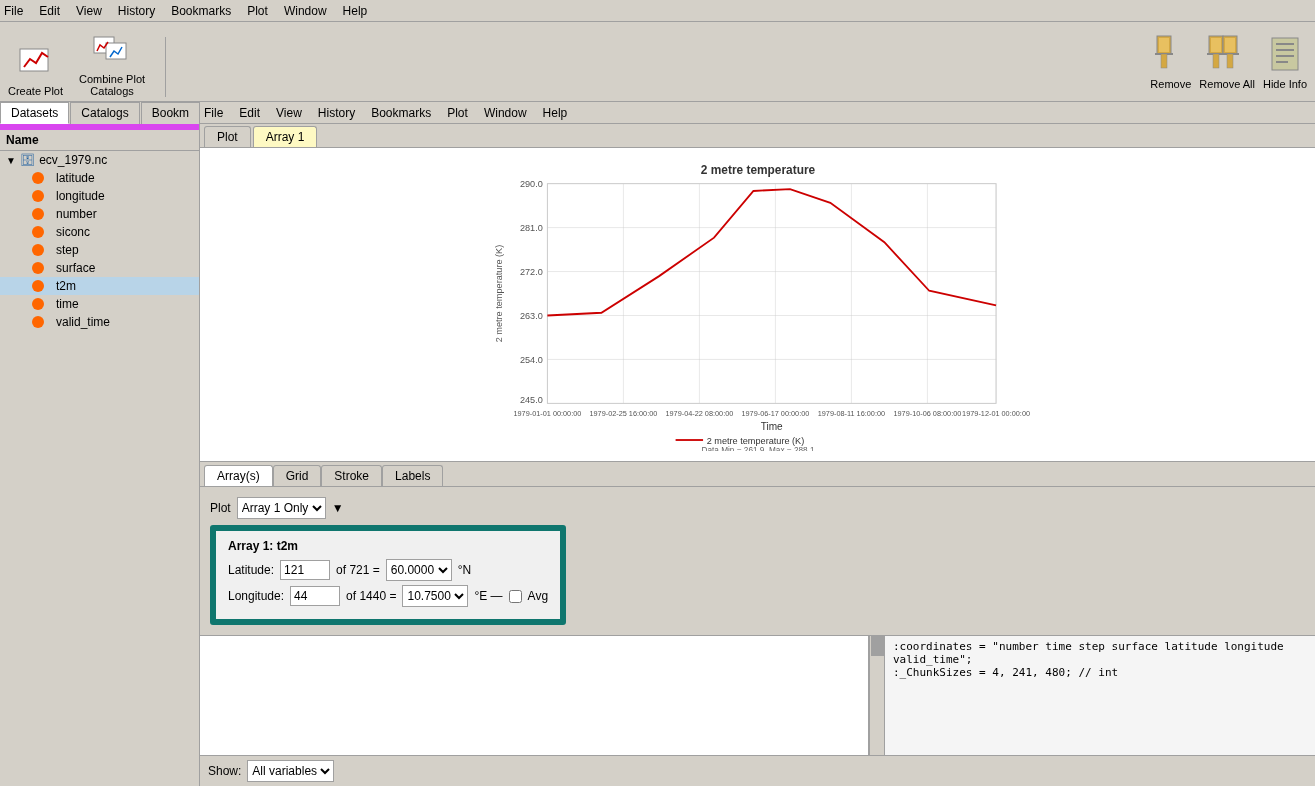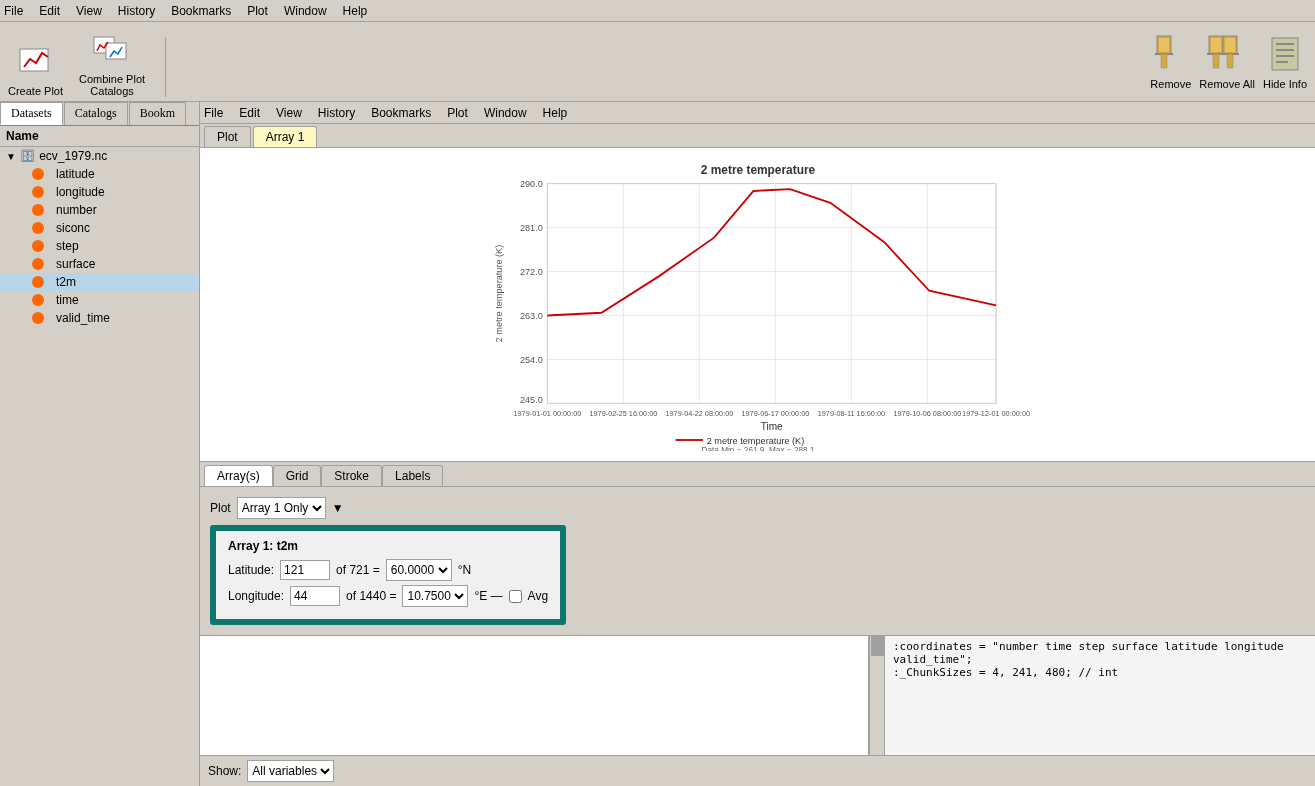--- a/index.html
+++ b/index.html
@@ -54,22 +54,21 @@
     .left-panel {
       width: 200px;
       background: #d4d0c8;
       border-right: 1px solid #a0a0a0;
       display: flex;
       flex-direction: column;
       flex-shrink: 0;
     }
     .left-tabs {
       display: flex;
-      border-bottom: 1px solid #d946ef;
-      font-family: Liberation Serif, serif;
+      border-bottom: 6px solid #d946ef;
     }
     .left-tab {
       padding: 3px 10px;
       cursor: pointer;
       background: #d4d0c8;
       border: 1px solid #a0a0a0;
       border-bottom: none;
       font-size: 12px;
       margin-right: 1px;
     }

